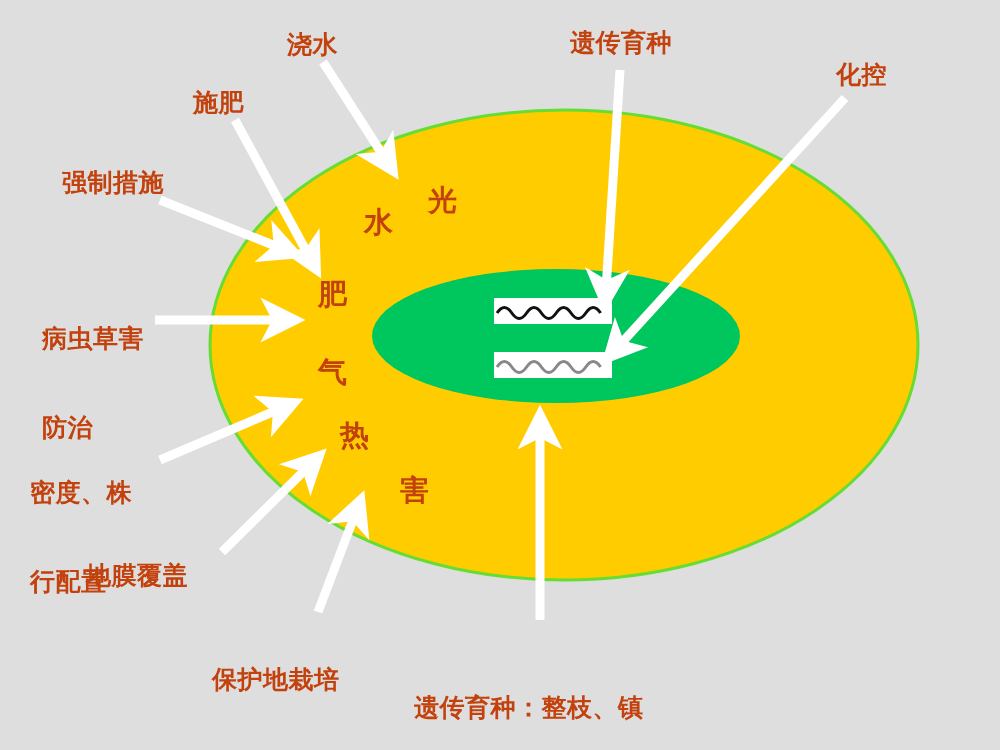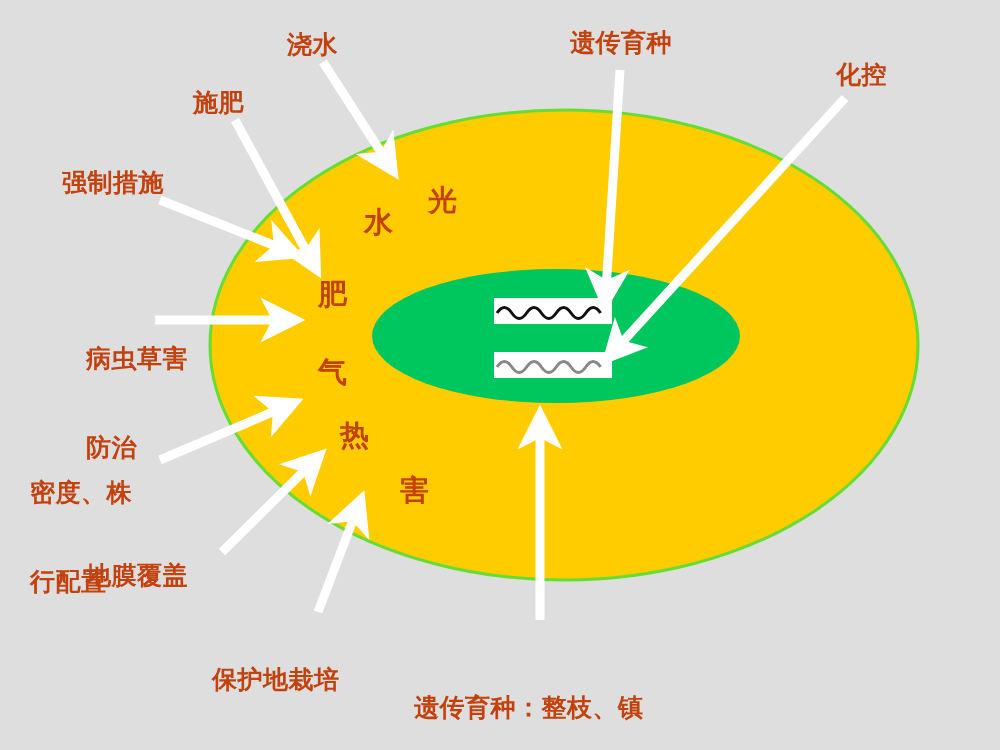--- a/index.html
+++ b/index.html
@@ -91,21 +91,21 @@
   <div class="lbl ring-lbl" style="left:318px; top:355px;">气</div>
   <div class="lbl ring-lbl" style="left:340px; top:418px;">热</div>
   <div class="lbl ring-lbl" style="left:400px; top:473px;">害</div>
 
   <div class="lbl outer-lbl" style="left:287px; top:30px;">浇水</div>
 
   <div class="lbl outer-lbl" style="left:193px; top:88px;">施肥</div>
 
   <div class="lbl outer-lbl" style="left:62px; top:168px;">强制措施</div>
 
-  <div class="lbl outer-lbl" style="left:42px; top:285px;margin-left:44px;">
+  <div class="lbl outer-lbl" style="left:42px; top:265px;">
     <div>病虫草害</div>
     <div>防治</div>
   </div>
 
   <div class="lbl outer-lbl" style="left:30px; top:419px;">
     <div>密度、株</div>
     <div>行配置</div>
   </div>
 
   <div class="lbl outer-lbl" style="left:86px; top:561px;">地膜覆盖</div>

